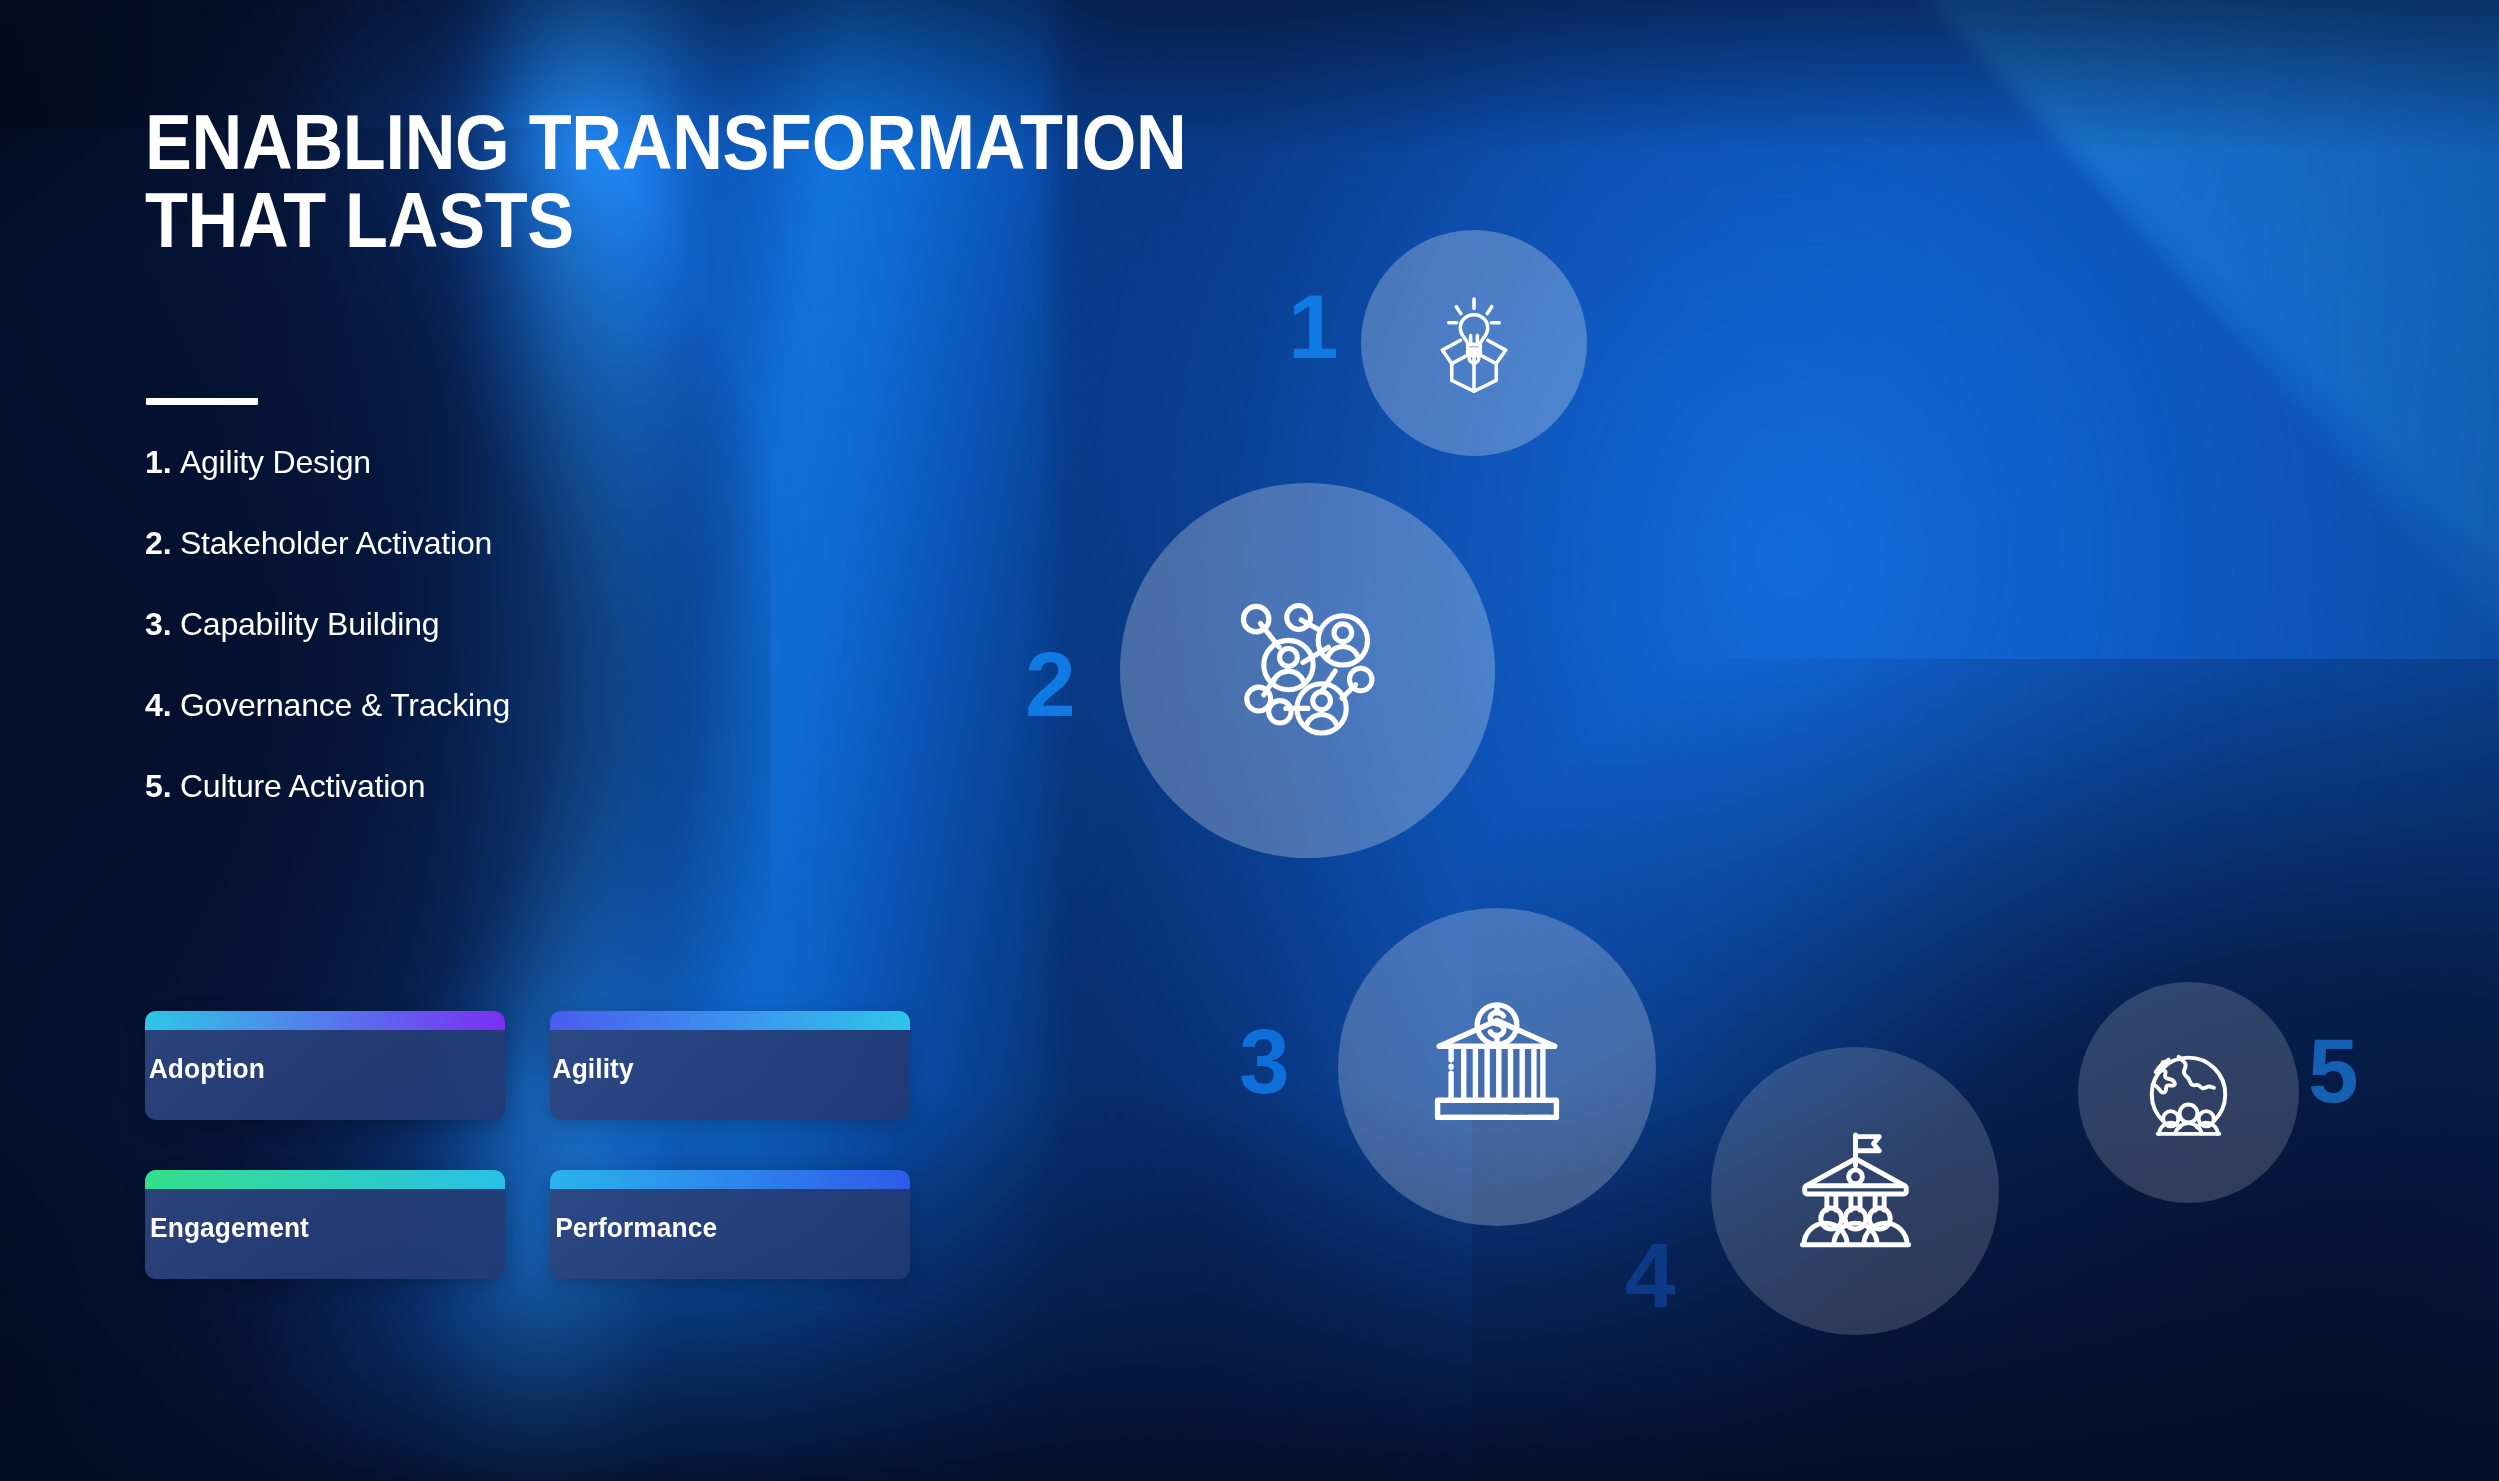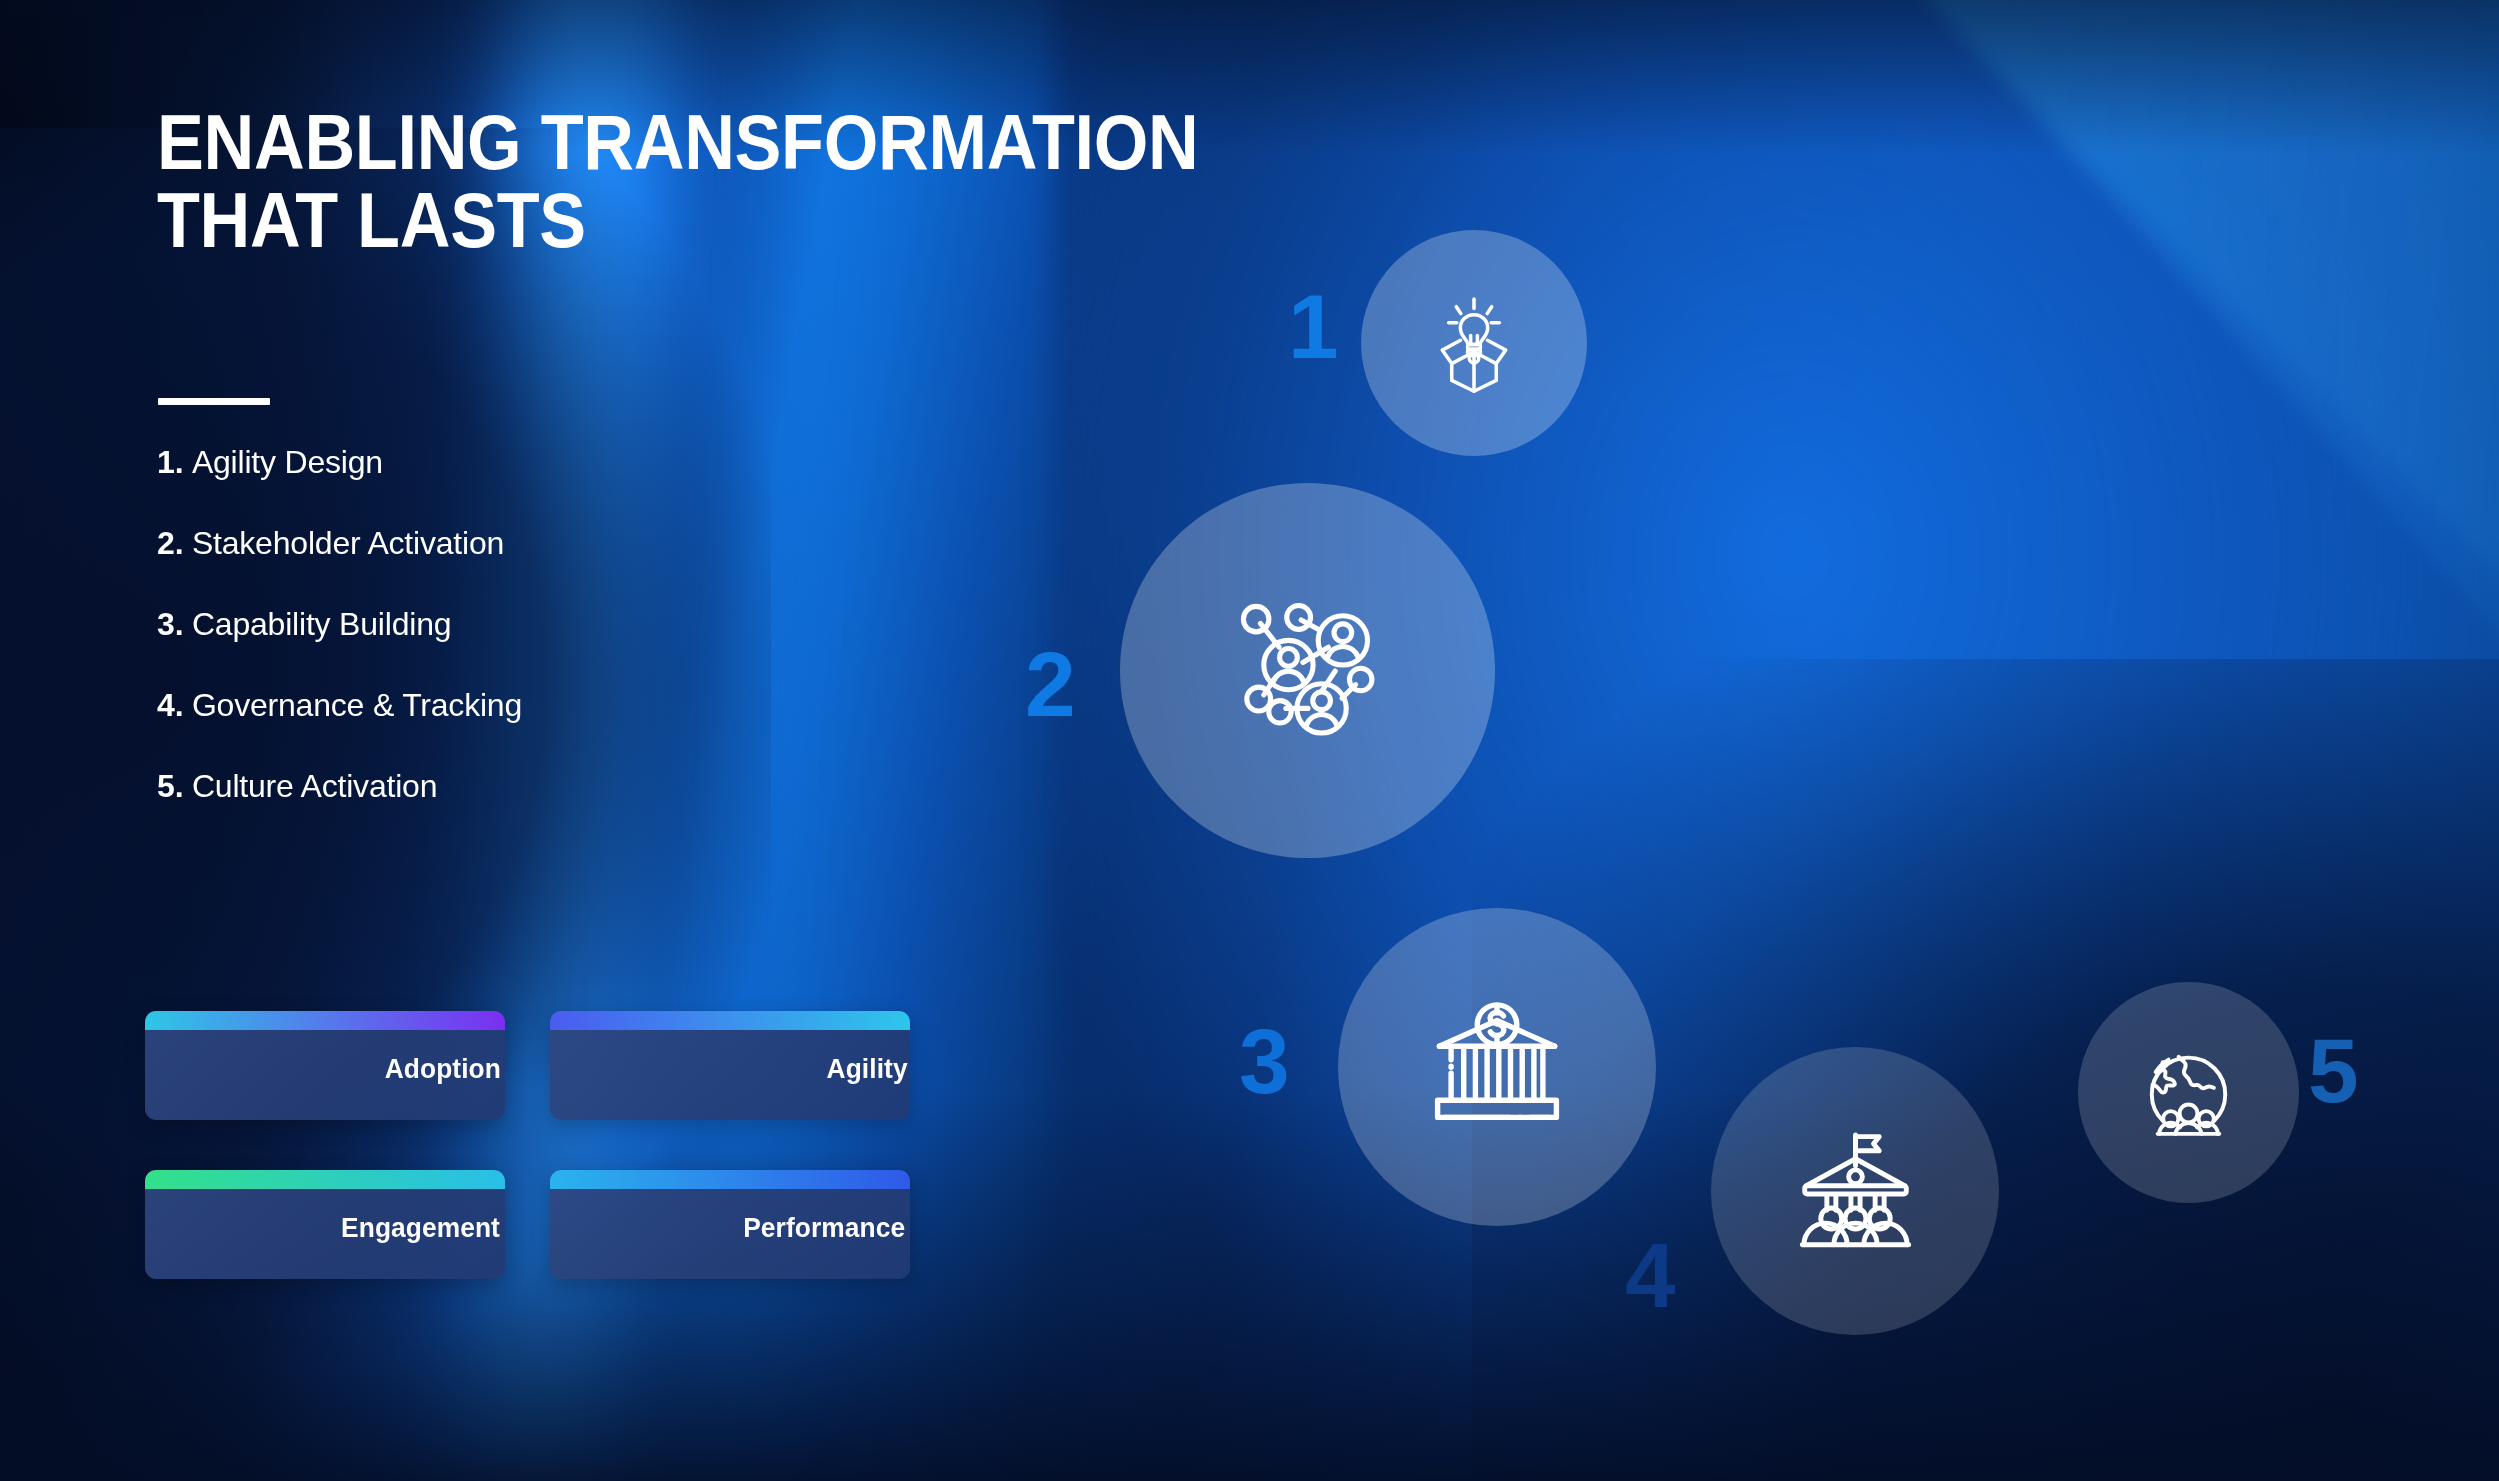--- a/index.html
+++ b/index.html
@@ -91,21 +91,21 @@
   .bg-darkbottom {
     position:absolute; bottom:0; left:0; width:100%; height:390px;
     background:linear-gradient(0deg, rgba(3,13,38,0.92) 0%, rgba(4,16,46,0.5) 45%, rgba(5,20,56,0) 100%);
   }
   .bg-darktop {
     position:absolute; top:0; left:0; width:100%; height:154px;
     background:linear-gradient(180deg, rgba(3,12,34,0.55) 0%, rgba(4,16,44,0) 100%);
   }
 
   
-  .left-col { position:absolute; left:157px; top:0; width:873px; height:100%; }
+  .left-col { position:absolute; left:145px; top:0; width:873px; height:100%; }
 
   .title {
     position:absolute; top:103px; left:0; width:1182px;
     color:#ffffff;
     font-size:78px;
     font-weight:700;
     line-height:1.00;
     letter-spacing:-0.3px;
     text-transform:uppercase;
     transform:scaleX(0.90);
@@ -146,21 +146,21 @@
     grid-template-columns:360px 360px;
     grid-column-gap:45px;
     grid-row-gap:50px;
   }
   .chip {
     position:relative;
     height:109px;
     border-radius:11.3px;
     overflow:hidden;
     background:linear-gradient(135deg, rgba(47,72,130,0.92) 0%, rgba(38,62,118,0.92) 55%, rgba(33,58,116,0.92) 100%);
-    display:flex; align-items:center; justify-content:flex-end;
+    display:flex; align-items:center; justify-content:flex-start;
     box-shadow:0 5.1px 20.5px rgba(0,0,0,0.22);
   }
   .chip-bar {
     position:absolute; top:0; left:0; right:0; height:18.5px;
   }
   .chip-label {
     color:#ffffff;
     font-size:28px;
     font-weight:700;
     letter-spacing:0.1px;

